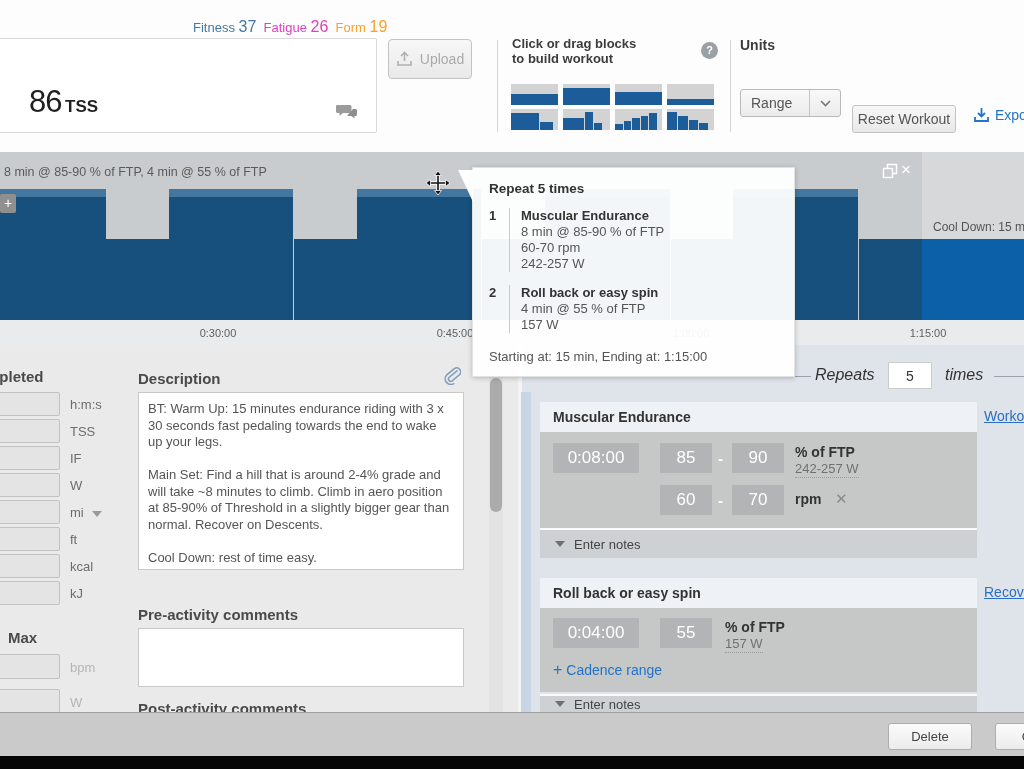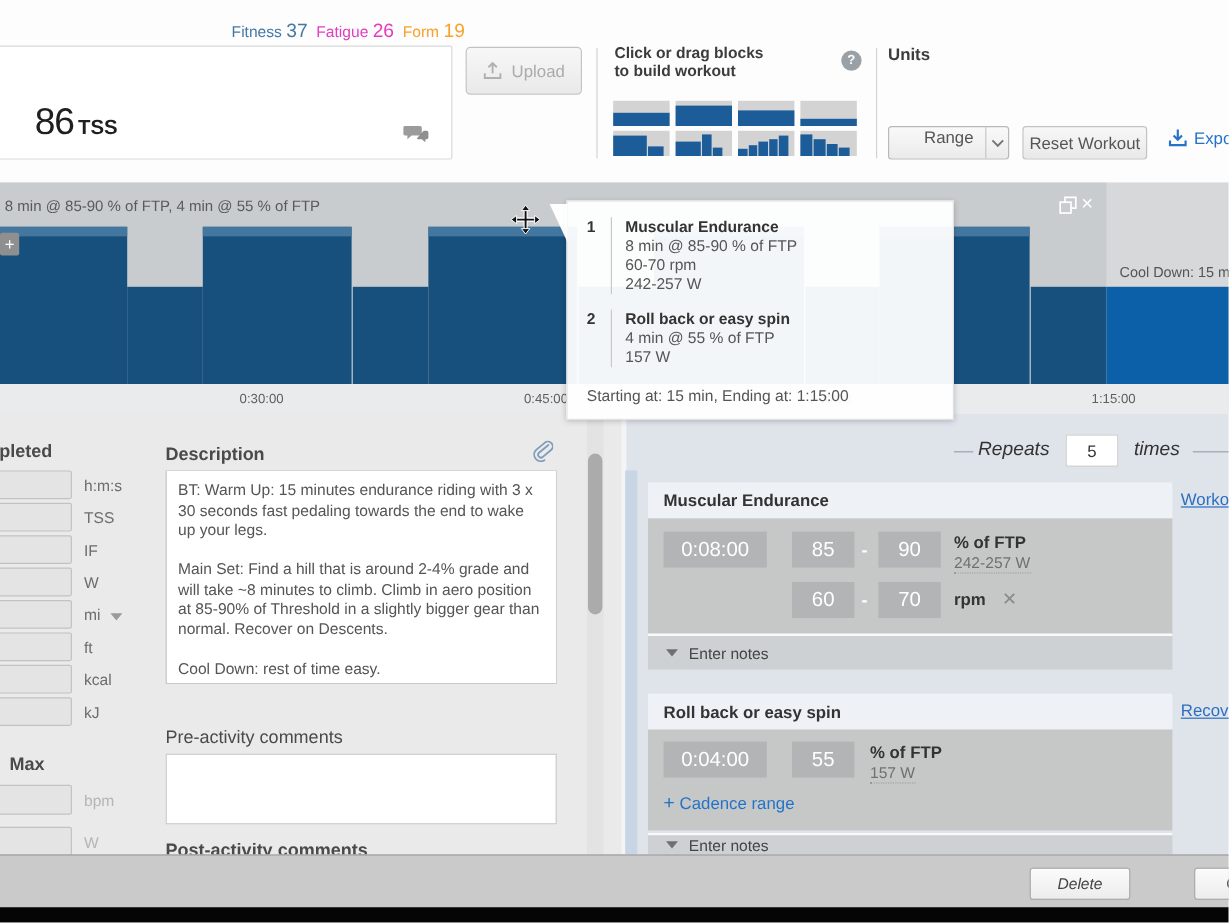--- a/index.html
+++ b/index.html
@@ -7,32 +7,32 @@
   #app{position:relative;width:1024px;height:769px;overflow:hidden;background:#fff;}
   
   #top-header{position:absolute;left:0;top:0;width:1024px;height:152px;background:#fdfdfd;}
   #metrics{position:absolute;left:193px;top:18px;font-size:13px;white-space:nowrap;}
   #metrics b{font-size:16px;font-weight:normal;}
   .m-fit{color:#4479a6;} .m-fat{color:#e23ec0;} .m-form{color:#f7a229;}
   #tss-card{position:absolute;left:-10px;top:38px;width:385px;height:93px;background:#fff;border:1px solid #d9d9d9;border-radius:2px;}
   #tss-val{position:absolute;left:38px;bottom:12px;font-size:31px;font-weight:normal;color:#1f1f1f;letter-spacing:-1px;}
   #tss-unit{position:absolute;left:74px;bottom:15px;font-size:17px;font-weight:bold;color:#1f1f1f;}
   .btn{box-sizing:border-box;background:linear-gradient(#f7f7f7,#e9e9e9);border:1px solid #c3c3c3;border-radius:4px;display:flex;align-items:center;justify-content:center;gap:7px;font-size:14px;color:#555;cursor:pointer;}
-  #upload-btn{position:absolute;left:388px;top:39px;width:97px;height:40px;color:#ababab;}
+  #upload-btn{position:absolute;left:388px;top:39px;width:84px;height:40px;color:#ababab;}
   #summary-btn{position:absolute;left:388px;top:88px;width:97px;height:43px;}
   .vdiv{position:absolute;top:40px;height:92px;width:1px;background:#d4d4d4;}
   #builder-title{position:absolute;left:512px;top:36px;font-size:13px;font-weight:bold;color:#3c3c3c;line-height:15px;}
   #help-icon{position:absolute;left:701px;top:42px;width:17px;height:17px;border-radius:50%;background:#9aa1a6;color:#fff;font-size:11px;font-weight:bold;text-align:center;line-height:17px;cursor:pointer;}
   .thumb{position:absolute;width:47px;height:21px;background:#d3d3d3;display:flex;align-items:flex-end;gap:1px;padding:0;cursor:pointer;}
   .tbar{background:#1c5c99;}
   #units-label{position:absolute;left:740px;top:37px;font-size:14px;font-weight:bold;color:#3c3c3c;}
   #units-select{position:absolute;left:740px;top:57px;width:227px;height:28px;box-sizing:border-box;background:linear-gradient(#fdfdfd,#f0f0f0);border:1px solid #b5b5b5;border-radius:3px;display:flex;align-items:center;cursor:pointer;}
   #units-select .val{flex:1;padding:0 9px;font-size:13.5px;color:#444;white-space:nowrap;}
   .chev-cell{width:30px;align-self:stretch;border-left:1px solid #c6c6c6;display:flex;align-items:center;justify-content:center;}
-  #range-select{position:absolute;left:740px;top:105px;width:101px;height:28px;box-sizing:border-box;background:linear-gradient(#f9f9f9,#ebebeb);border:1px solid #b9b9b9;border-radius:3px;display:flex;align-items:flex-start;cursor:pointer;padding-left:19px;}
+  #range-select{position:absolute;left:740px;top:89px;width:101px;height:28px;box-sizing:border-box;background:linear-gradient(#f9f9f9,#ebebeb);border:1px solid #b9b9b9;border-radius:3px;display:flex;align-items:center;cursor:pointer;}
   #range-select .val{flex:1;padding:0 10px;font-size:14px;color:#555;}
   #reset-btn{position:absolute;left:852px;top:105px;width:104px;height:28px;border-radius:3px;}
   #export-link{position:absolute;left:973px;top:107px;display:flex;align-items:center;gap:5px;color:#2373c8;font-size:14px;white-space:nowrap;cursor:pointer;}
   
   #chart{position:absolute;left:0;top:152px;width:1024px;height:193px;background:#d6d8da;overflow:hidden;}
   #chart-selected-bg{position:absolute;left:0;top:0;width:922px;height:168px;background:#c9ccce;}
   #axis-strip{position:absolute;left:0;top:168px;width:1024px;height:25px;background:#e9ebed;}
   .tick{position:absolute;top:7px;transform:translateX(-50%);font-size:11px;color:#5f5f5f;}
   #chart-summary{position:absolute;left:4px;top:13px;font-size:12.5px;color:#5a5a5a;white-space:nowrap;}
   #plus-btn{position:absolute;left:0;top:42px;width:16px;height:19px;background:#8f8f8f;color:#fff;font-size:14px;text-align:center;line-height:19px;border-radius:2px;cursor:pointer;}
@@ -58,21 +58,21 @@
   .lfield-lbl{position:absolute;left:70px;font-size:13px;color:#6d6d6d;white-space:nowrap;}
   .lfield-lbl.muted{color:#b5b5b5;}
   .caret{display:inline-block;width:0;height:0;border-left:5px solid transparent;border-right:5px solid transparent;border-top:6px solid #9a9a9a;margin-left:8px;vertical-align:middle;}
   #max-title{position:absolute;left:8px;top:284px;font-size:15px;font-weight:bold;color:#4a4a4a;}
   #lscroll-track{position:absolute;left:489px;top:0;width:14px;height:367px;background:#e3e3e3;}
   #lscroll-thumb{position:absolute;left:490px;top:33px;width:12px;height:134px;background:#ababab;border-radius:6px;cursor:pointer;}
   #desc-title{position:absolute;left:138px;top:25px;font-size:15px;font-weight:bold;color:#4a4a4a;}
   #paperclip-icon{position:absolute;left:443px;top:20px;cursor:pointer;}
   .ltextarea{position:absolute;left:138px;width:326px;box-sizing:border-box;background:#fff;border:1px solid #c9c9c9;font-family:"Liberation Sans",sans-serif;font-size:13px;color:#555;line-height:16.5px;padding:8px 9px;resize:none;outline:none;}
   #desc-text{top:47px;height:178px;}
-  #pre-title{position:absolute;left:138px;top:261px;font-size:15px;font-weight:normal;color:#4a4a4a;}
+  #pre-title{position:absolute;left:138px;top:261px;font-size:15px;font-weight:bold;color:#4a4a4a;}
   #pre-text{top:283px;height:59px;}
   #post-title{position:absolute;left:138px;top:355px;font-size:15px;font-weight:bold;color:#4a4a4a;}
   
   #right-panel{position:absolute;left:518px;top:345px;width:506px;height:367px;background:#dfe3ea;}
   #rp-gap{position:absolute;left:0;top:0;width:4px;height:367px;background:#f2f4f6;}
   #repeat-strip{position:absolute;left:3px;top:47px;width:10px;height:320px;background:#c8d5e5;}
   .rline{position:absolute;top:31px;height:1px;background:#9aa2ac;}
   #repeats-label{position:absolute;left:297px;top:21px;font-size:16px;font-style:italic;color:#333;}
   #repeats-input{position:absolute;left:370px;top:17px;width:44px;height:27px;box-sizing:border-box;background:#fff;border:1px solid #ccc;text-align:center;font-size:14px;color:#333;font-family:"Liberation Sans",sans-serif;}
   #times-label{position:absolute;left:427px;top:21px;font-size:16px;font-style:italic;color:#333;}
@@ -239,20 +239,21 @@
           <path d="M13 3 v20 M3 13 h20"></path>
         </g>
       <g fill="#111" stroke="#111" stroke-width="1.6">
           <path d="M13 3 v20 M3 13 h20" fill="none"></path>
         </g>
       <path d="M13 1 L16.5 5.5 H9.5 Z M13 25 L9.5 20.5 h7 Z M1 13 L5.5 9.5 v7 Z M25 13 L20.5 16.5 v-7 Z" fill="#111" stroke="#fff" stroke-width="0.8"></path>
     </svg>
   </div>
 
   <div id="tooltip">
+    <div class="tt-title">Repeat 5 times</div>
     <div class="tt-item">
       <div class="tt-num">1</div>
       <div class="tt-body">
         <div class="nm">Muscular Endurance</div>
         <div>8 min @ 85-90 % of FTP</div>
         <div>60-70 rpm</div>
         <div>242-257 W</div>
       </div>
     </div>
     <div class="tt-item" style="margin-bottom:4px;">
@@ -359,18 +360,18 @@
     <div id="cadence-link">
       <span class="plus">+</span><span>Cadence range</span>
     </div>
     <div class="notes-row" style="top:349px;height:18px;">
       <span class="tri"></span>
       <span class="txt">Enter notes</span>
     </div>
   </div>
 
   <div id="bottom-bar">
-    <div class="foot-btn" style="left:858px;font-style:italic;">Delete</div>
+    <div class="foot-btn" style="left:888px;">Delete</div>
     <div class="foot-btn" style="left:995px;">Copy</div>
   </div>
   <div id="black-strip"></div>
 
 </div>
 
 </body></html>

